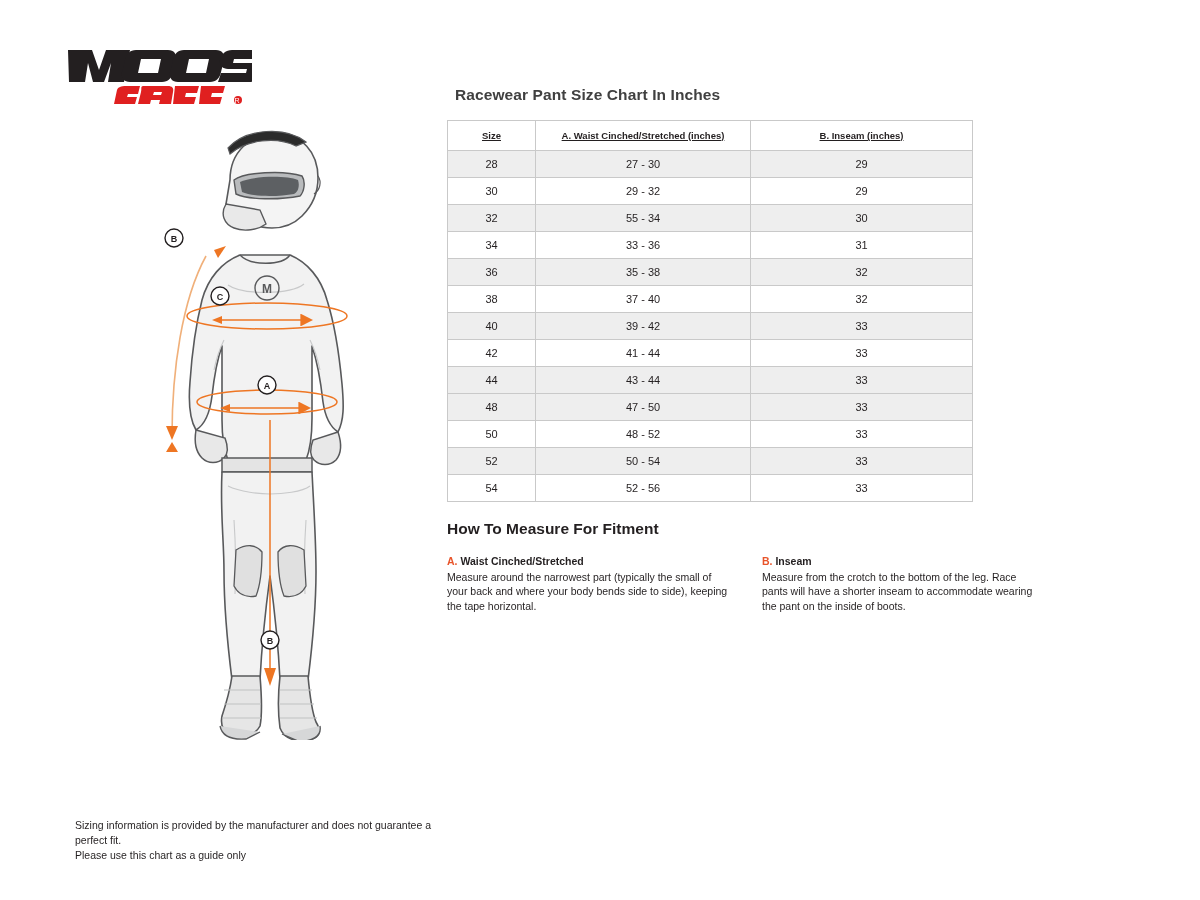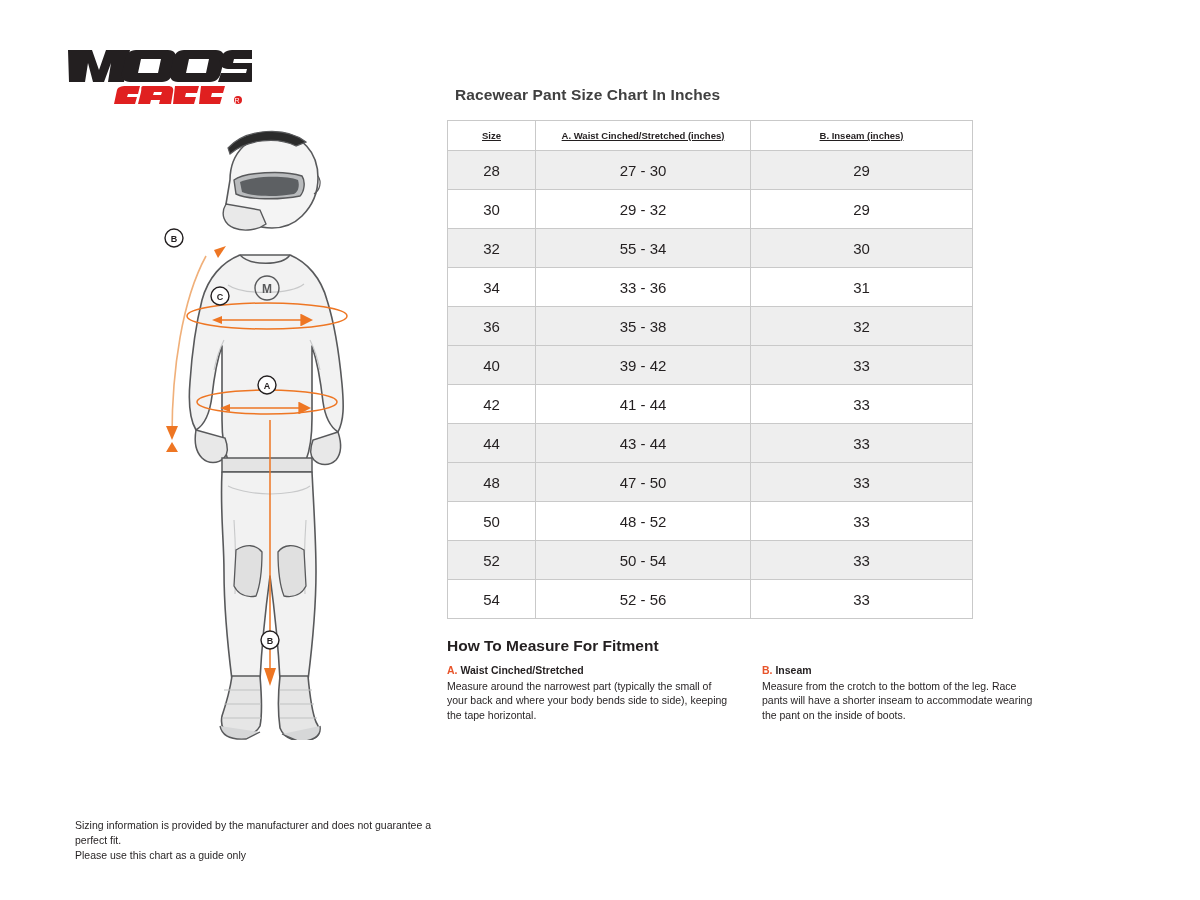--- a/index.html
+++ b/index.html
@@ -66,23 +66,23 @@
 
   table.size-chart {
     border-collapse: collapse;
     width: 525px;
     table-layout: fixed;
   }
   table.size-chart th,
   table.size-chart td {
     border: 1px solid #c9c9c9;
     text-align: center;
-    font-size: 15px;
-    color: #231f20;
-    height: 39px;
+    font-size: 11px;
+    color: #231f20;
+    height: 27px;
     padding: 0 4px;
     font-weight: normal;
   }
   table.size-chart thead th {
     font-weight: bold;
     font-size: 9.5px;
     background: #ffffff;
     height: 30px;
     text-decoration: underline;
   }
@@ -103,21 +103,21 @@
     margin: 0 0 9px 0;
     color: #231f20;
   }
   .howto-cols {
     display: flex;
     gap: 0px;
   }
   .howto-col { width: 315px; padding-right: 34px; }
   .howto-col h3 {
     font-size: 10.5px;
-    margin: 0 0 3px 0;
+    margin: 8px 0 3px 0;
     font-weight: bold;
     color: #231f20;
   }
   .howto-col h3 .letter { color: #e8542a; }
   .howto-col p {
     margin: 0;
     font-size: 10.5px;
     line-height: 1.38;
     color: #231f20;
   }
@@ -281,20 +281,25 @@
           <td>30</td>
         </tr>
         <tr>
           <td>34</td>
           <td>33 - 36</td>
           <td>31</td>
         </tr>
         <tr class="alt">
           <td>36</td>
           <td>35 - 38</td>
+          <td>32</td>
+        </tr>
+        <tr>
+          <td>38</td>
+          <td>37 - 40</td>
           <td>32</td>
         </tr>
         <tr class="alt">
           <td>40</td>
           <td>39 - 42</td>
           <td>33</td>
         </tr>
         <tr>
           <td>42</td>
           <td>41 - 44</td>

